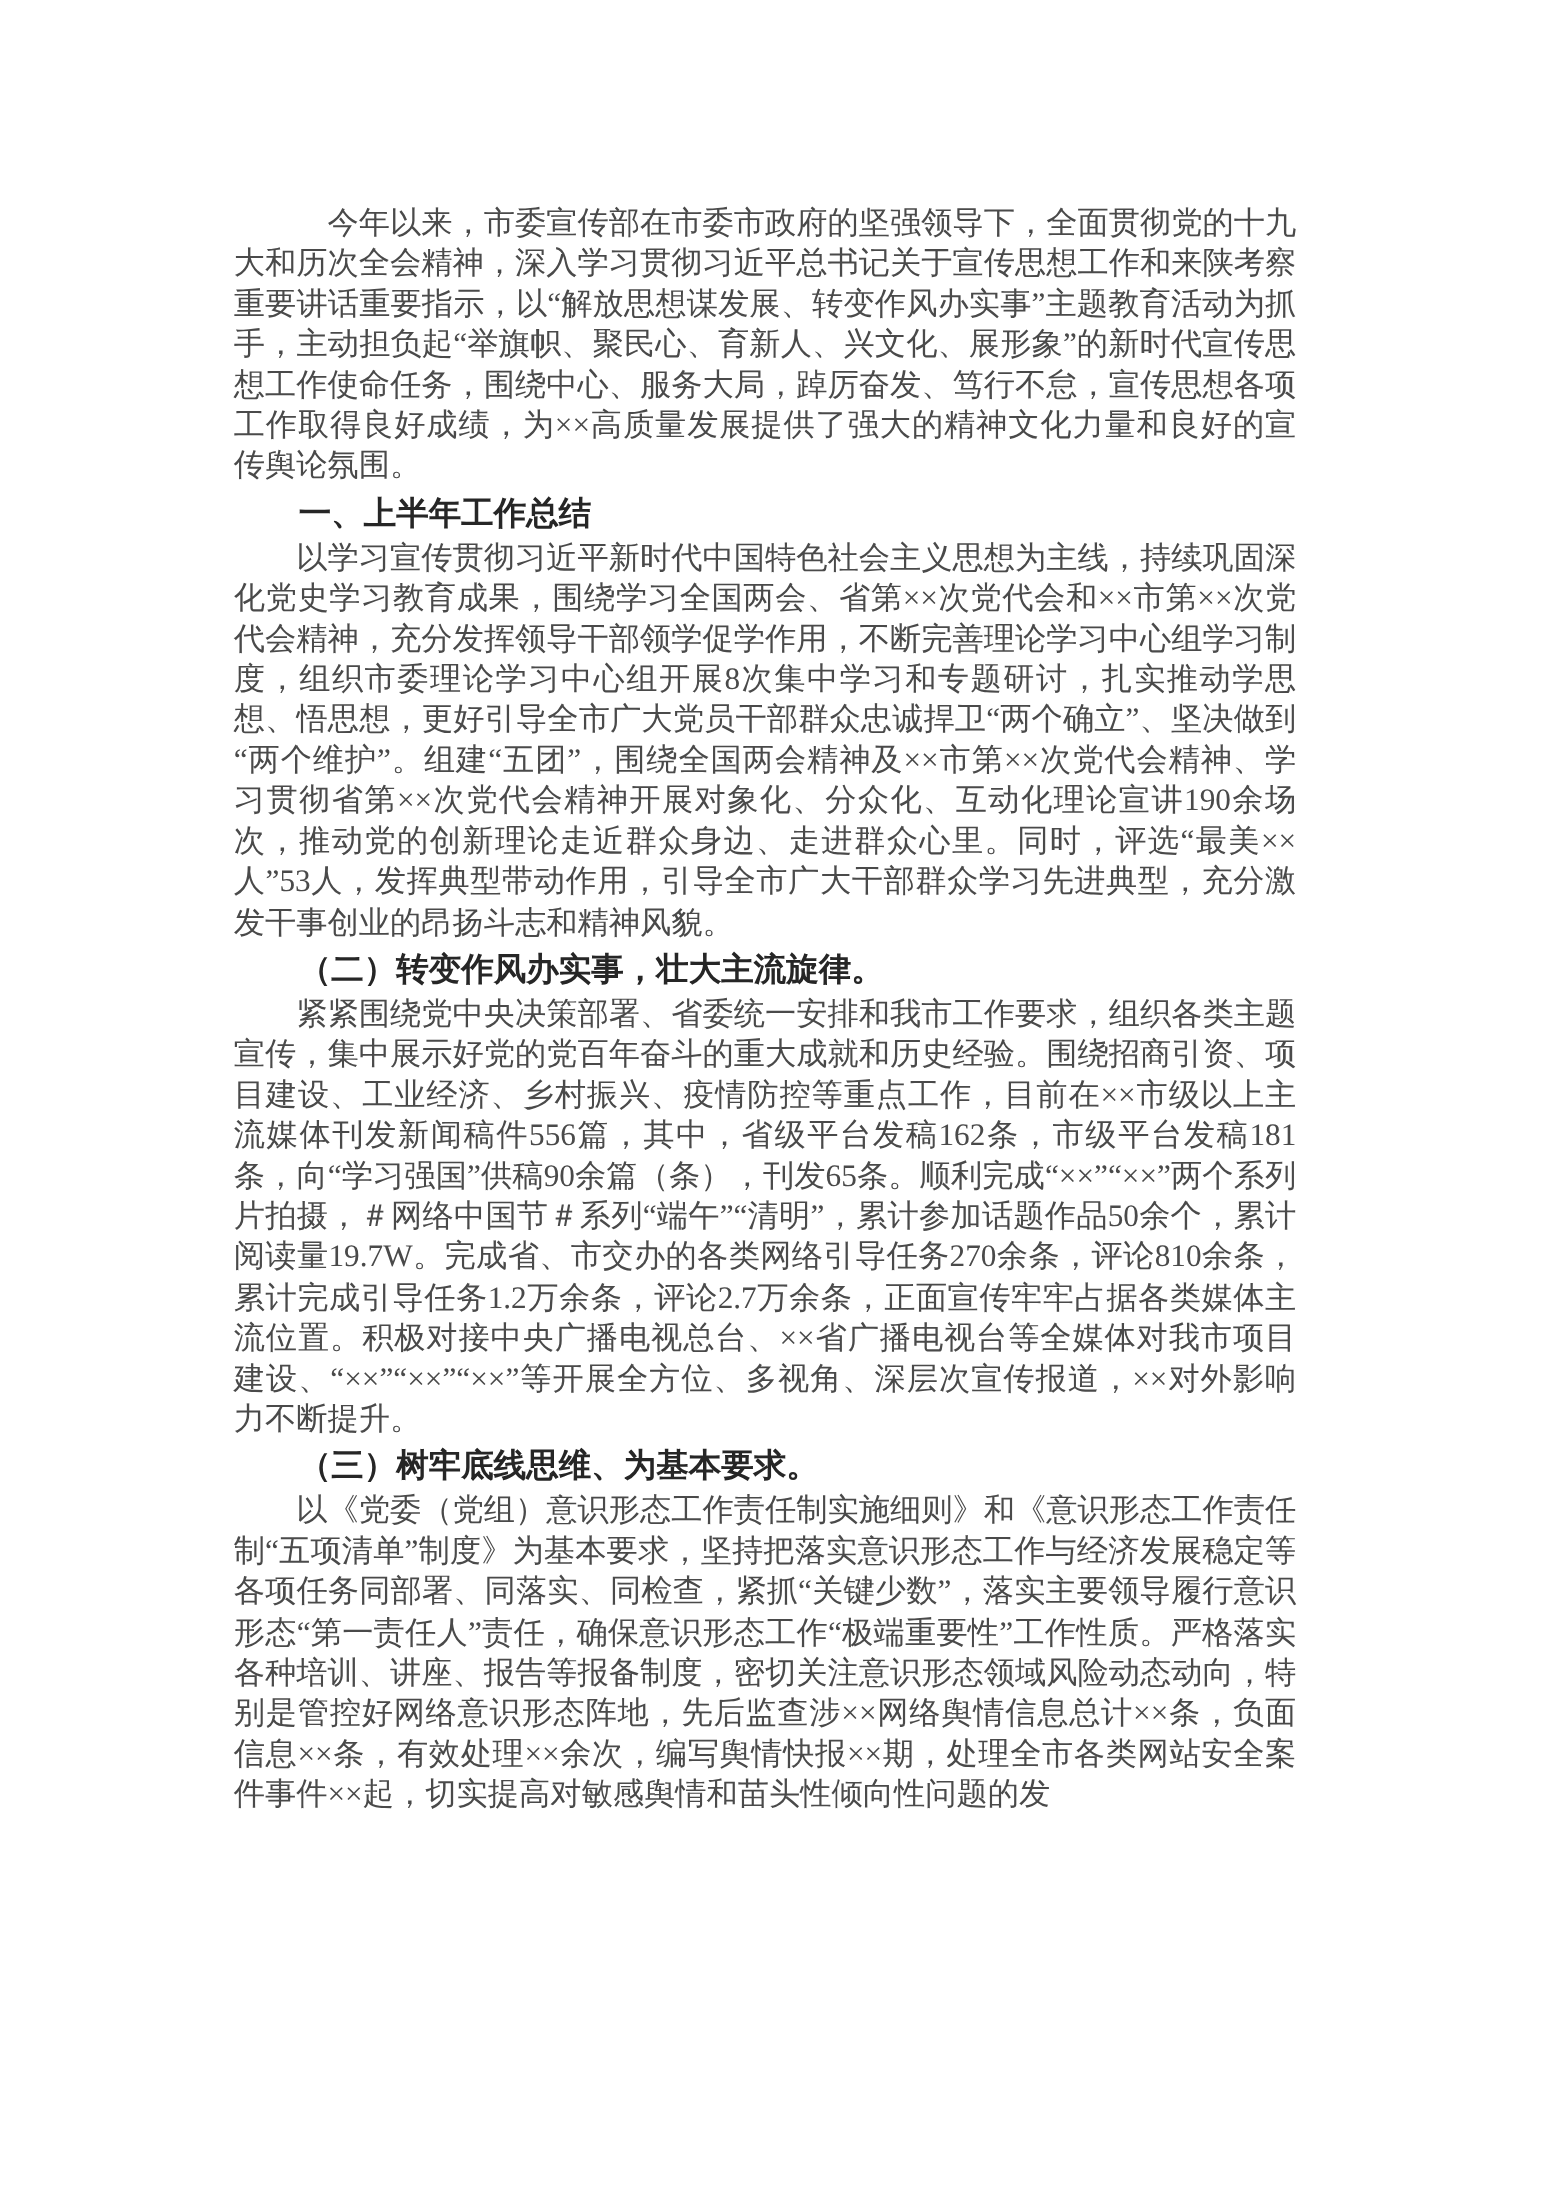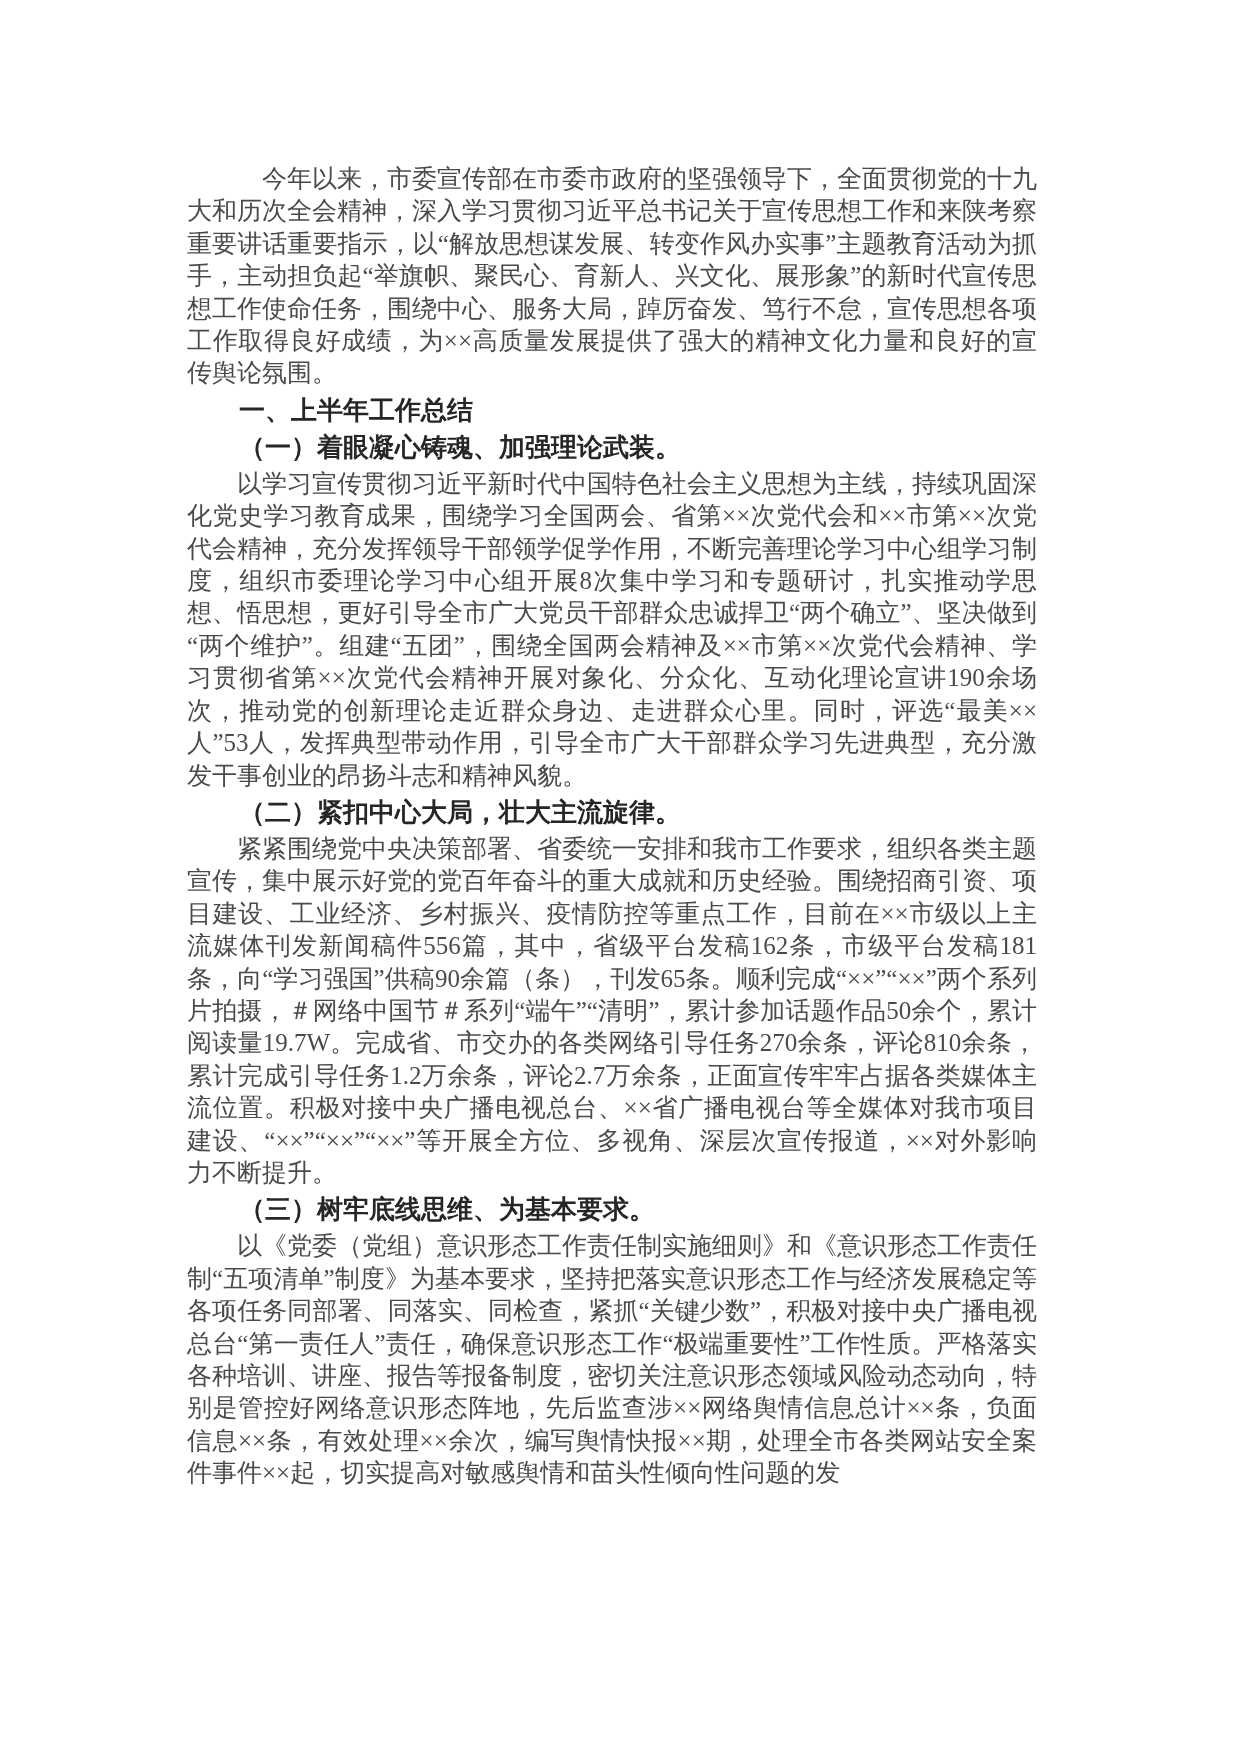--- a/index.html
+++ b/index.html
@@ -42,22 +42,21 @@
 </style>
 </head>
 <body>
 
 <div class="page">
 
   <p class="body-para intro">今年以来，市委宣传部在市委市政府的坚强领导下，全面贯彻党的十九大和历次全会精神，深入学习贯彻习近平总书记关于宣传思想工作和来陕考察重要讲话重要指示，以“解放思想谋发展、转变作风办实事”主题教育活动为抓手，主动担负起“举旗帜、聚民心、育新人、兴文化、展形象”的新时代宣传思想工作使命任务，围绕中心、服务大局，踔厉奋发、笃行不怠，宣传思想各项工作取得良好成绩，为××高质量发展提供了强大的精神文化力量和良好的宣传舆论氛围。</p>
 
   <p class="h1">一、上半年工作总结</p>
 
-  <p class="h2">（一）着眼凝心铸魂、加强理论武装。</p>
   <p class="body-para">以学习宣传贯彻习近平新时代中国特色社会主义思想为主线，持续巩固深化党史学习教育成果，围绕学习全国两会、省第××次党代会和××市第××次党代会精神，充分发挥领导干部领学促学作用，不断完善理论学习中心组学习制度，组织市委理论学习中心组开展8次集中学习和专题研讨，扎实推动学思想、悟思想，更好引导全市广大党员干部群众忠诚捍卫“两个确立”、坚决做到“两个维护”。组建“五团”，围绕全国两会精神及××市第××次党代会精神、学习贯彻省第××次党代会精神开展对象化、分众化、互动化理论宣讲190余场次，推动党的创新理论走近群众身边、走进群众心里。同时，评选“最美××人”53人，发挥典型带动作用，引导全市广大干部群众学习先进典型，充分激发干事创业的昂扬斗志和精神风貌。</p>
 
-  <p class="h2">（二）紧扣中心大局，壮大主流旋律。</p>
+  <p class="h2">（二）转变作风办实事，壮大主流旋律。</p>
   <p class="body-para">紧紧围绕党中央决策部署、省委统一安排和我市工作要求，组织各类主题宣传，集中展示好党的党百年奋斗的重大成就和历史经验。围绕招商引资、项目建设、工业经济、乡村振兴、疫情防控等重点工作，目前在××市级以上主流媒体刊发新闻稿件556篇，其中，省级平台发稿162条，市级平台发稿181条，向“学习强国”供稿90余篇（条），刊发65条。顺利完成“××”“××”两个系列片拍摄，＃网络中国节＃系列“端午”“清明”，累计参加话题作品50余个，累计阅读量19.7W。完成省、市交办的各类网络引导任务270余条，评论810余条，累计完成引导任务1.2万余条，评论2.7万余条，正面宣传牢牢占据各类媒体主流位置。积极对接中央广播电视总台、××省广播电视台等全媒体对我市项目建设、“××”“××”“××”等开展全方位、多视角、深层次宣传报道，××对外影响力不断提升。</p>
 
   <p class="h2">（三）树牢底线思维、为基本要求。</p>
-  <p class="body-para">以《党委（党组）意识形态工作责任制实施细则》和《意识形态工作责任制“五项清单”制度》为基本要求，坚持把落实意识形态工作与经济发展稳定等各项任务同部署、同落实、同检查，紧抓“关键少数”，积极对接中央广播电视总台“第一责任人”责任，确保意识形态工作“极端重要性”工作性质。严格落实各种培训、讲座、报告等报备制度，密切关注意识形态领域风险动态动向，特别是管控好网络意识形态阵地，先后监查涉××网络舆情信息总计××条，负面信息××条，有效处理××余次，编写舆情快报××期，处理全市各类网站安全案件事件××起，切实提高对敏感舆情和苗头性倾向性问题的发</p>
+  <p class="body-para">以《党委（党组）意识形态工作责任制实施细则》和《意识形态工作责任制“五项清单”制度》为基本要求，坚持把落实意识形态工作与经济发展稳定等各项任务同部署、同落实、同检查，紧抓“关键少数”，落实主要领导履行意识形态“第一责任人”责任，确保意识形态工作“极端重要性”工作性质。严格落实各种培训、讲座、报告等报备制度，密切关注意识形态领域风险动态动向，特别是管控好网络意识形态阵地，先后监查涉××网络舆情信息总计××条，负面信息××条，有效处理××余次，编写舆情快报××期，处理全市各类网站安全案件事件××起，切实提高对敏感舆情和苗头性倾向性问题的发</p>
 
 </div>
 
 </body></html>

